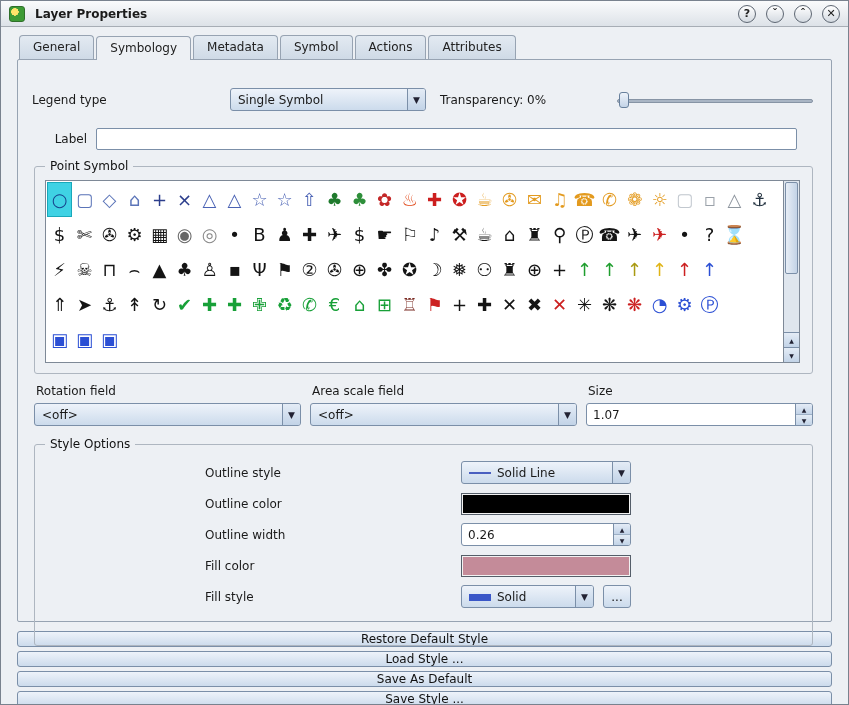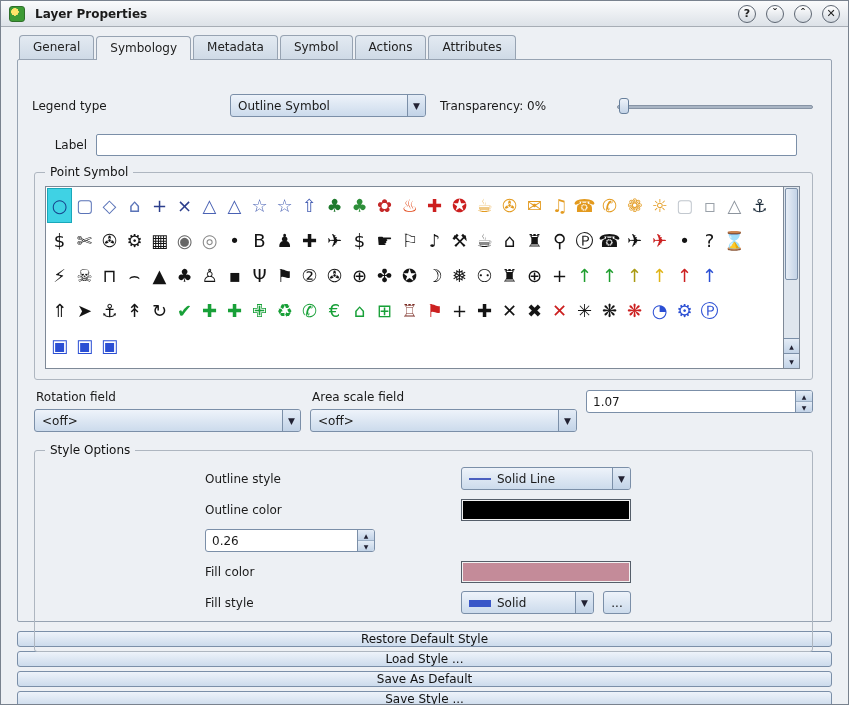--- a/index.html
+++ b/index.html
@@ -76,21 +76,21 @@
   .spin .updown span:last-child { border-radius:0 0 2px 0; }
 
   .textinput { height:22px; border:1px solid #7b8fa8; background:#fff; border-radius:2px; }
 
   .groupbox { border:1px solid #aeb6c0; border-radius:3px; position:relative; }
   .groupbox > .gb-title {
     position:absolute; top:-8px; left:10px; background:#edf0f4; padding:0 5px; color:#111;
   }
 
   
-  .row-legend { display:flex; align-items:center; margin-top:22px; }
+  .row-legend { display:flex; align-items:center; margin-top:16px; }
   .row-legend .lab { width:198px; }
   .row-legend .combo { width:196px; }
   .row-legend .translab { margin-left:14px; }
   .slider { position:relative; width:196px; height:18px; margin-left:auto; margin-right:4px; }
   .slider .groove { position:absolute; top:8px; left:0; right:0; height:4px; background:#a9b5c4; border:1px solid #8794a5; border-radius:2px; }
   .slider .handle {
     position:absolute; top:1px; left:2px; width:10px; height:16px;
     background:linear-gradient(#eef3fa,#c4d4e7); border:1px solid #68809c; border-radius:3px;
   }
 
@@ -167,21 +167,21 @@
     <div class="tab">Symbol</div>
     <div class="tab">Actions</div>
     <div class="tab">Attributes</div>
   </div>
 
   <div class="tab-frame">
 
     <div class="row-legend">
       <span class="lab">Legend type</span>
       <div class="combo">
-        <span class="val">Outline Symbol</span>
+        <span class="val">Single Symbol</span>
         <span class="arrow">▼</span>
       </div>
       <span class="translab">Transparency: 0%</span>
       <div class="slider">
         <div class="groove"></div>
         <div class="handle"></div>
       </div>
     </div>
 
     <div class="row-label">
@@ -336,20 +336,21 @@
         </div>
       </div>
       <div class="col2">
         <div class="flab">Area scale field</div>
         <div class="combo">
           <span class="val">&lt;off&gt;</span>
           <span class="arrow">▼</span>
         </div>
       </div>
       <div class="col3">
+        <div class="flab">Size</div>
         <div class="spin">
           <span class="val">1.07</span>
           <span class="updown">
             <span>▲</span>
             <span>▼</span>
           </span>
         </div>
       </div>
     </div>
 
@@ -363,20 +364,21 @@
           <span class="arrow">▼</span>
         </div>
       </div>
 
       <div class="so-row">
         <span class="lab">Outline color</span>
         <div class="swatch" style="background: rgb(0, 0, 0);"></div>
       </div>
 
       <div class="so-row">
+        <span class="lab">Outline width</span>
         <div class="spin so-ctl">
           <span class="val">0.26</span>
           <span class="updown">
             <span>▲</span>
             <span>▼</span>
           </span>
         </div>
       </div>
 
       <div class="so-row">

